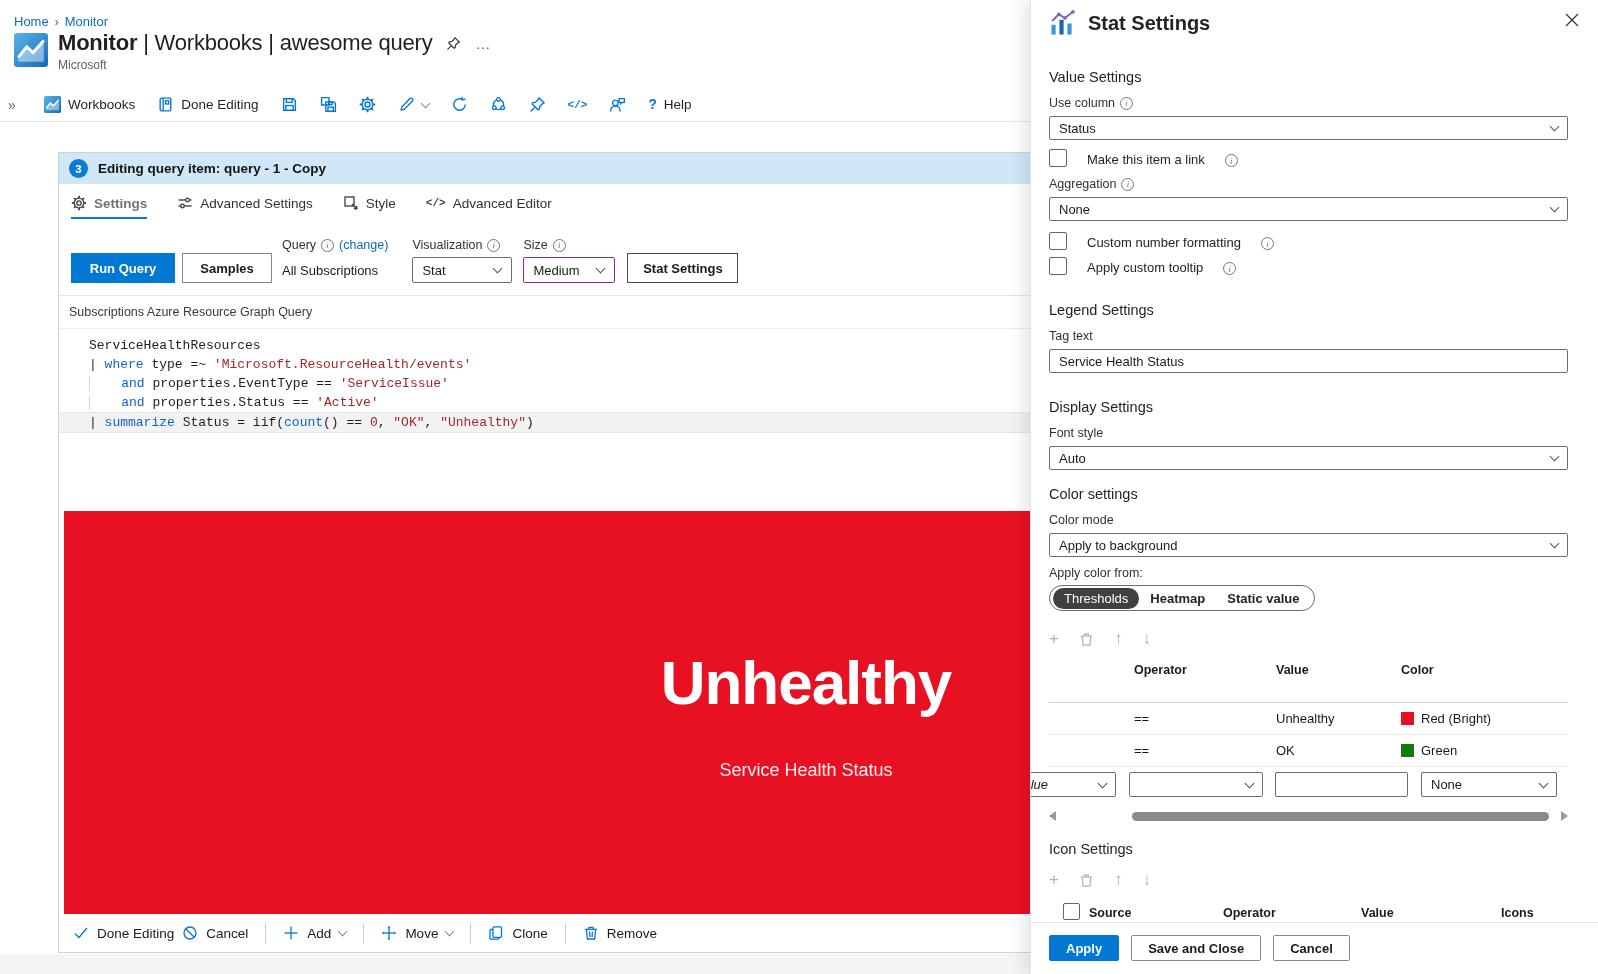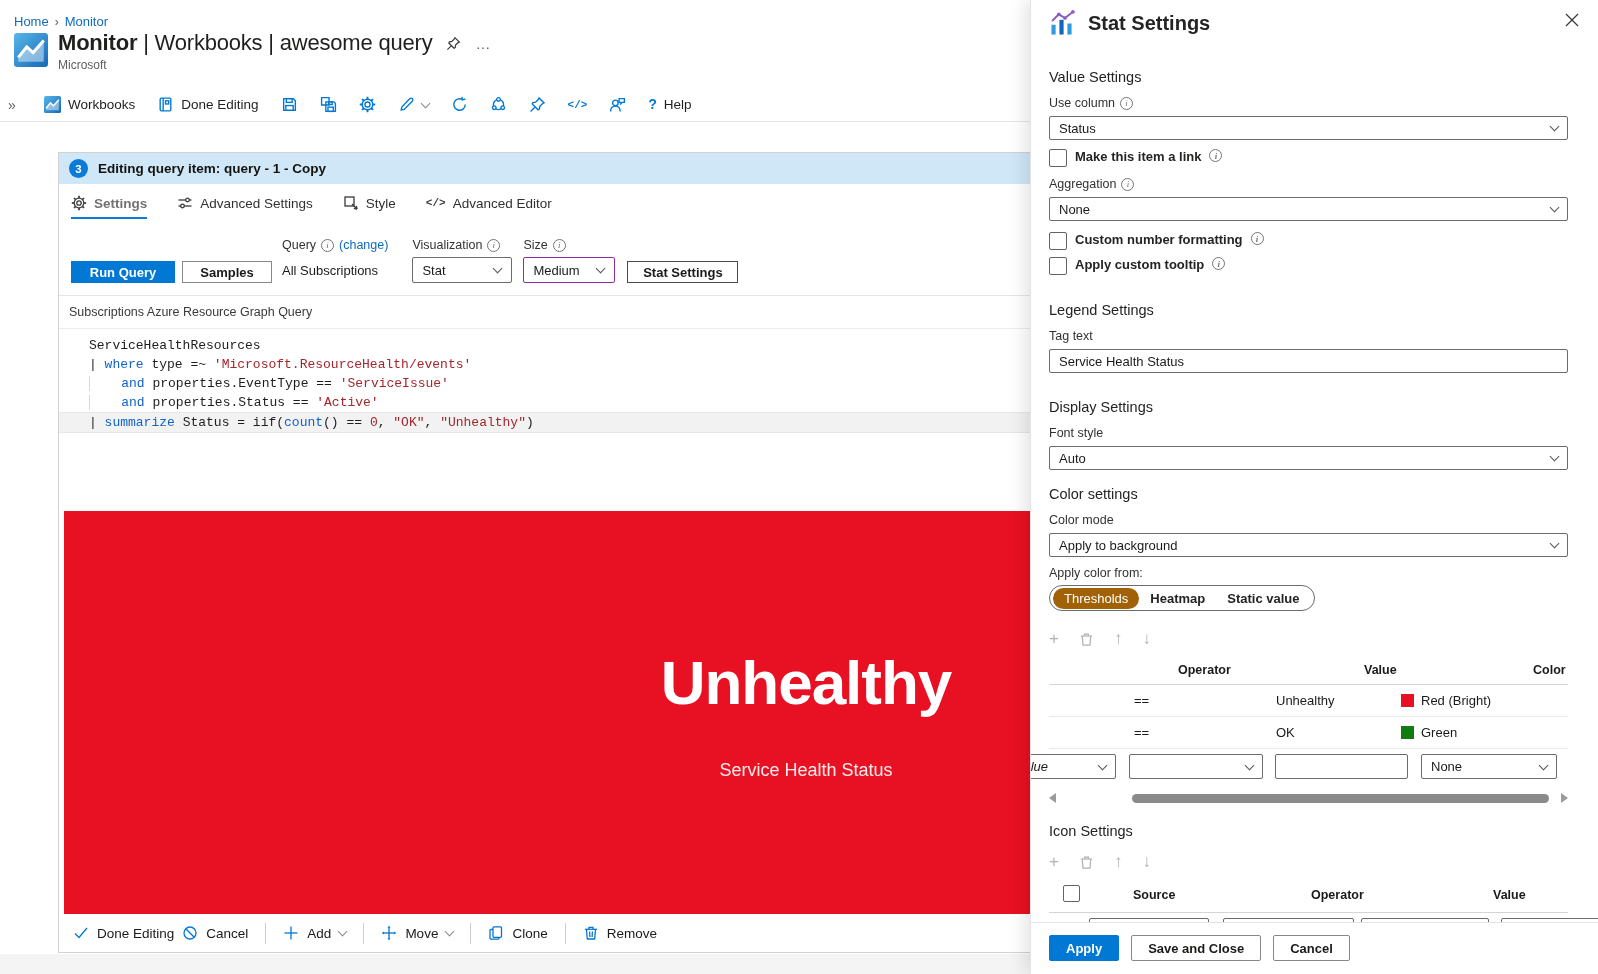--- a/index.html
+++ b/index.html
@@ -43,21 +43,21 @@
   .tab.active { font-weight:700; color:#737373; }
   .tab.active::after { content:""; position:absolute; left:0; right:0; bottom:3px; height:2.5px; background:#0b7bd6; }
 
   .eq-controls { display:flex; align-items:flex-end; padding:2px 0 12px 12px; }
   .ctl-group { display:flex; flex-direction:column; justify-content:flex-end;margin-top:14px; }
   .ctl-label { font-size:12.5px; color:#323130; margin-bottom:5px; display:flex; align-items:center; gap:5px; white-space:nowrap; }
   .link { color:#0f6cbd; cursor:pointer; }
   .info { width:13px; height:13px; border:1px solid #757575; border-radius:50%; color:#757575;
     font-size:9px; font-family:"Liberation Serif",serif; font-style:italic;
     display:inline-flex; align-items:center; justify-content:center; flex:none; cursor:default; }
-  .btn { height:22px; display:inline-flex; align-items:center; justify-content:center;
+  .btn { height:30px; display:inline-flex; align-items:center; justify-content:center;
     font-size:13px; cursor:pointer; background:#fff; border:1px solid #8a8886; color:#1b1a19; font-weight:600; }
   .btn.primary { background:#0078d4; border-color:#0078d4; color:#fff; }
   .btn.dark-border { border:1px solid #4a4a4a; }
   .dd { height:26px; border:1px solid #6b6b6b; border-radius:2px; background:#fff;
     display:flex; align-items:center; padding:0 10px 0 9px; font-size:13px; color:#1b1a19; cursor:pointer; }
   .dd .chev { margin-left:auto; }
   .dd.purple { border-color:#8a2da5; }
   .plain-text { height:26px; display:flex; align-items:center; font-size:13px; color:#1b1a19; }
 
   .eq-divider { border-top:1px solid #e6e6e6; }
@@ -95,33 +95,33 @@
   .panel-header { padding-top:10px; display:flex; align-items:center; gap:12px; }
   .panel-title { font-size:20px; font-weight:600; color:#252423; }
   .p-stat-icon { width:27px; height:27px; }
 
   .sec-h { font-size:14.5px; color:#252423; }
   .p-label { font-size:12.5px; color:#323130; display:flex; align-items:center; gap:5px; }
   .p-dd, .p-input { height:24px; border:1px solid #6b6b6b; border-radius:2px; background:#fff;
     display:flex; align-items:center; padding:0 9px; font-size:13px; color:#1b1a19; }
   .p-dd { cursor:pointer; }
   .p-dd .chev { margin-left:auto; }
-  .cb-row { display:flex; align-items:flex-start; gap:8px; font-size:13px; color:#252423;font-weight:bold; }
+  .cb-row { display:flex; align-items:flex-end; gap:20px; font-size:13px; color:#252423; }
   .checkbox { width:18px; height:18px; border:1.4px solid #636363; border-radius:2px; background:#fff; flex:none; cursor:pointer; }
 
   .pills { display:inline-flex; align-items:center; border:1px solid #6b6b6b; border-radius:14px; height:26px; padding:0 3px; }
   .pill { padding:3px 11px; font-size:13px; color:#252423; cursor:pointer; border-radius:12px; white-space:nowrap;font-weight:bold; }
-  .pill.selected { background:#a16207; color:#fff; font-weight:400; }
+  .pill.selected { background:#404040; color:#fff; font-weight:400; }
 
   .tbl-actions { display:flex; align-items:center; gap:20px; color:#b3b1af; font-size:17px; }
   .tbl-actions span { cursor:default; }
   .tbl-actions svg { width:15px; height:15px; }
 
   .t-head { display:grid; font-size:12.5px; font-weight:700; color:#1b1a19;
-    border-bottom:1px solid #d6d4d2; padding-bottom:7px; align-items:center;gap:44px; }
+    border-bottom:1px solid #d6d4d2; padding-bottom:25px; align-items:center; }
   .thr-grid { grid-template-columns:78px 137px 133px 1fr; }
   .ico-grid { grid-template-columns:40px 134px 138px 140px 1fr; }
   .t-row { display:grid; align-items:center; height:32px; border-bottom:1px solid #ebe9e7; font-size:13px; color:#1b1a19; }
   .swatch { width:13px; height:13px; display:inline-block; margin-right:7px; vertical-align:-2px; }
   .cell-op { padding-left:7px; } .cell-val { padding-left:12px; } .cell-col { padding-left:4px; }
 
   .edit-row { position:relative; height:30px; margin-top:5px; }
   .edit-row .p-dd, .edit-row .p-input { position:absolute; top:0; height:25px; }
   .italic { font-style:italic; }
 

